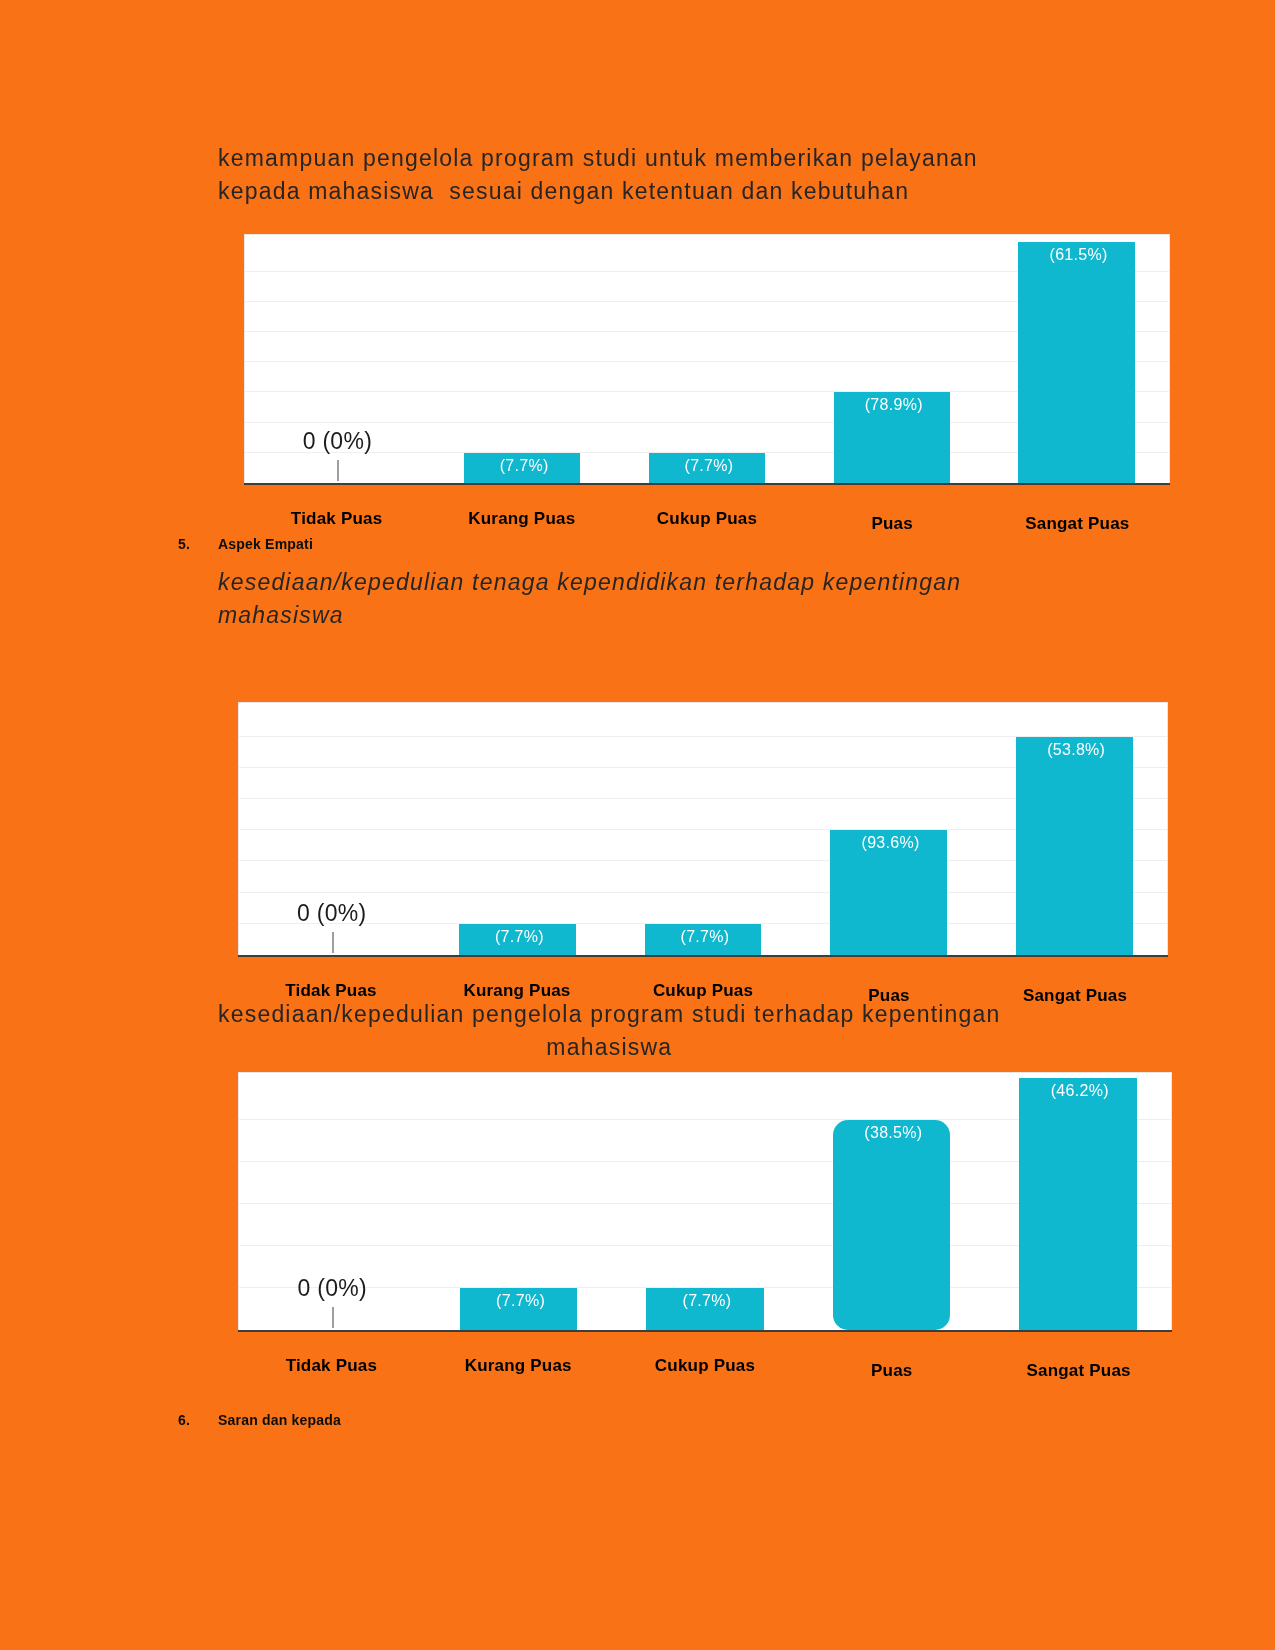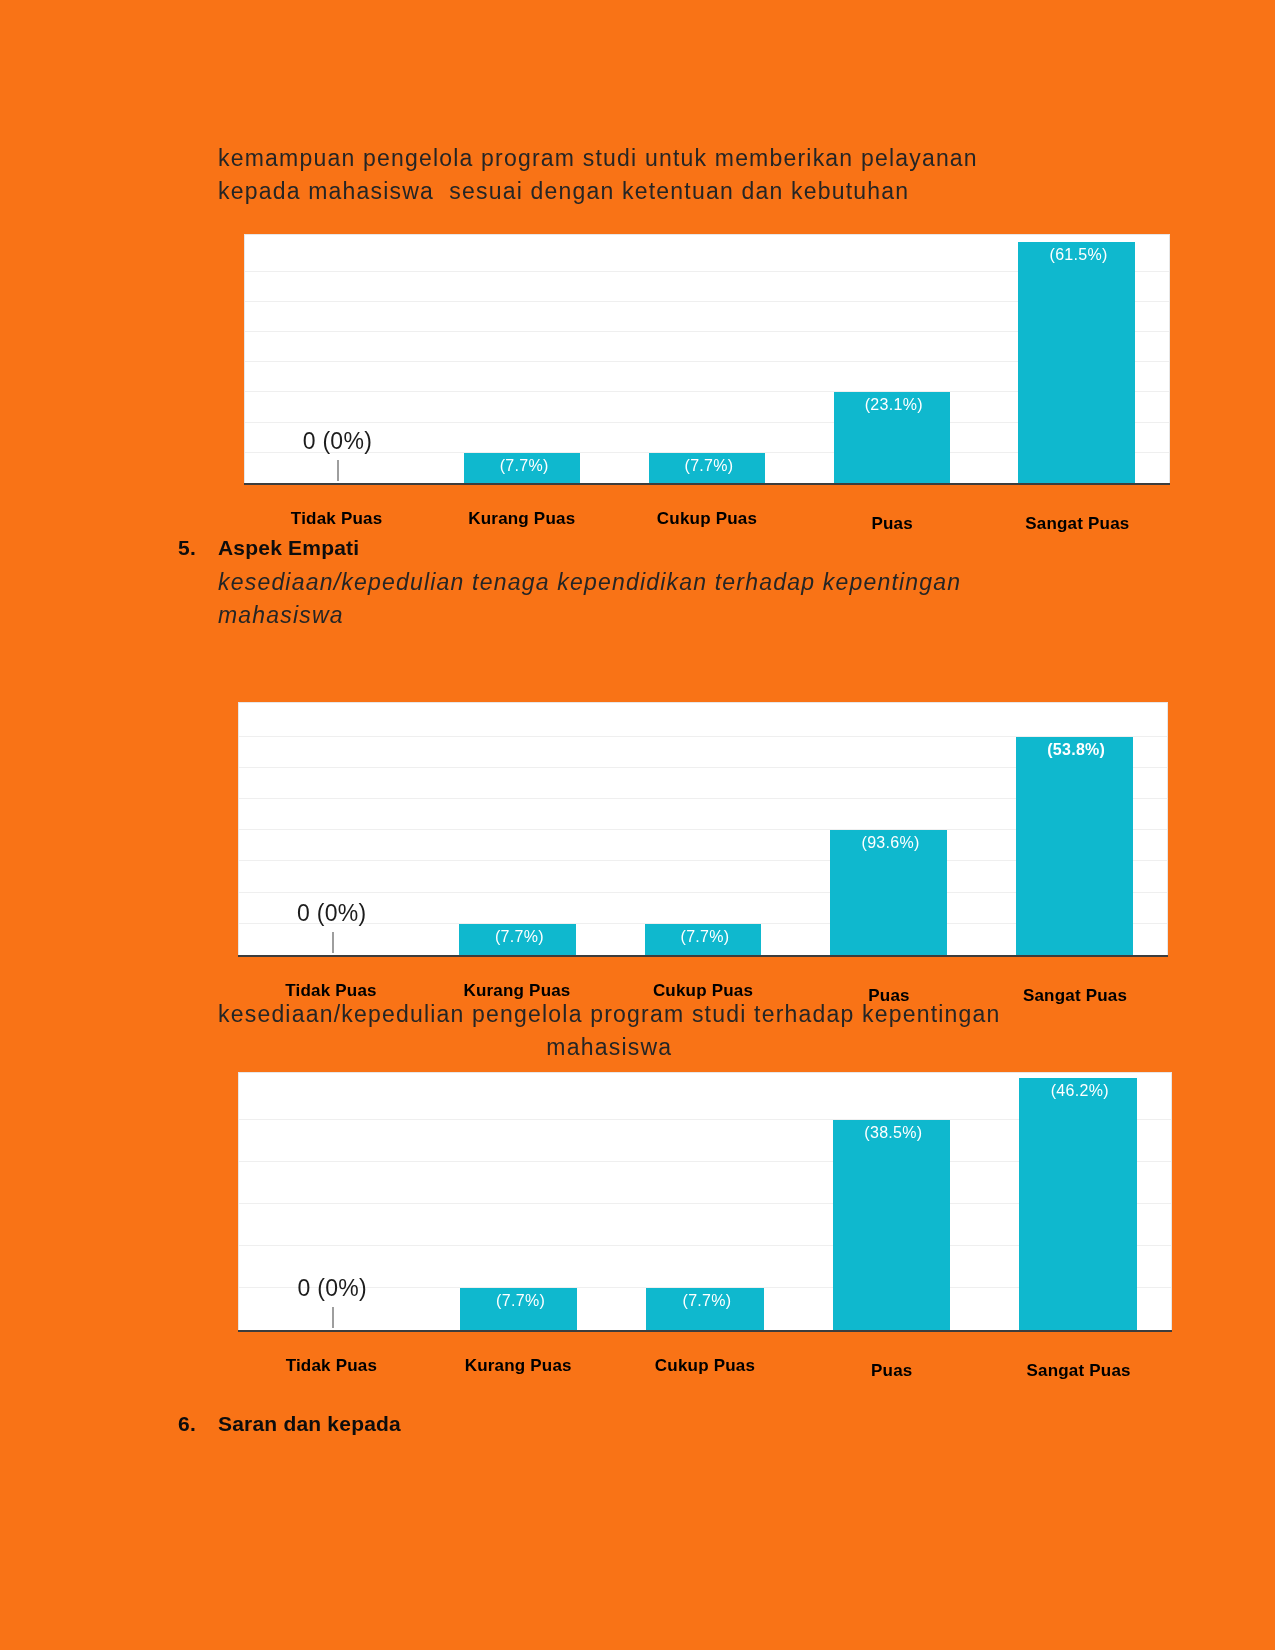--- a/index.html
+++ b/index.html
@@ -16,21 +16,21 @@
     position: absolute;
     font-size: 23px;
     line-height: 33px;
     letter-spacing: 1.2px;
     color: #252525;
     white-space: pre-wrap;
     margin: 0;
   }
   .heading {
     position: absolute;
-    font-size: 21px;
+    font-size: 14px;
     font-weight: bold;
     color: #0d0d0d;
     letter-spacing: 0.2px;
   }
   .heading .num {
     display: inline-block;
     width: 40px;
   }
   figure.chart {
     position: absolute;
@@ -145,21 +145,21 @@
           <div class="zero-label">0 (0%)</div>
           <div class="zero-tick"></div>
         </div>
         <div class="bar" style="left: 23.7%; height: 12.1835%; background: rgb(15, 184, 206);">
           <div class="bar-label">(7.7%)</div>
         </div>
         <div class="bar" style="left: 43.7%; height: 12.1835%; background: rgb(15, 184, 206);">
           <div class="bar-label">(7.7%)</div>
         </div>
         <div class="bar" style="left: 63.7%; height: 36.5506%; background: rgb(15, 184, 206);">
-          <div class="bar-label">(23.1%)</div>
+          <div class="bar-label">(78.9%)</div>
         </div>
         <div class="bar" style="left: 83.7%; height: 97.3101%; background: rgb(15, 184, 206);">
           <div class="bar-label">(61.5%)</div>
         </div>
       </div>
     <div class="axis-line"></div>
     <div class="xlabels">
         <div class="xlabel">Tidak Puas</div>
         <div class="xlabel">Kurang Puas</div>
         <div class="xlabel">Cukup Puas</div>
@@ -190,21 +190,21 @@
         </div>
         <div class="bar" style="left: 23.7%; height: 12.3994%; background: rgb(15, 184, 206);">
           <div class="bar-label">(7.7%)</div>
         </div>
         <div class="bar" style="left: 43.7%; height: 12.3994%; background: rgb(15, 184, 206);">
           <div class="bar-label">(7.7%)</div>
         </div>
         <div class="bar" style="left: 63.7%; height: 49.5974%; background: rgb(15, 184, 206);">
           <div class="bar-label">(93.6%)</div>
         </div>
-        <div class="bar" style="left: 83.7%; height: 86.6345%; background: rgb(15, 184, 206); font-weight: bold;">
+        <div class="bar" style="left: 83.7%; height: 86.6345%; background: rgb(15, 184, 206);">
           <div class="bar-label">(53.8%)</div>
         </div>
       </div>
     <div class="axis-line"></div>
     <div class="xlabels">
         <div class="xlabel">Tidak Puas</div>
         <div class="xlabel">Kurang Puas</div>
         <div class="xlabel">Cukup Puas</div>
         <div class="xlabel lower">Puas</div>
         <div class="xlabel lower">Sangat Puas</div>
@@ -224,21 +224,21 @@
         <div class="zero-slot" style="left: 0%;">
           <div class="zero-label">0 (0%)</div>
           <div class="zero-tick"></div>
         </div>
         <div class="bar" style="left: 23.7%; height: 16.3482%; background: rgb(15, 184, 206);">
           <div class="bar-label">(7.7%)</div>
         </div>
         <div class="bar" style="left: 43.7%; height: 16.3482%; background: rgb(15, 184, 206);">
           <div class="bar-label">(7.7%)</div>
         </div>
-        <div class="bar" style="left: 63.7%; height: 81.741%; background: rgb(15, 184, 206);">
+        <div class="bar" style="left: 63.7%; height: 81.741%; background: rgb(15, 184, 206); border-radius: 15px;">
           <div class="bar-label">(38.5%)</div>
         </div>
         <div class="bar" style="left: 83.7%; height: 98.0892%; background: rgb(15, 184, 206);">
           <div class="bar-label">(46.2%)</div>
         </div>
       </div>
     <div class="axis-line"></div>
     <div class="xlabels">
         <div class="xlabel">Tidak Puas</div>
         <div class="xlabel">Kurang Puas</div>

